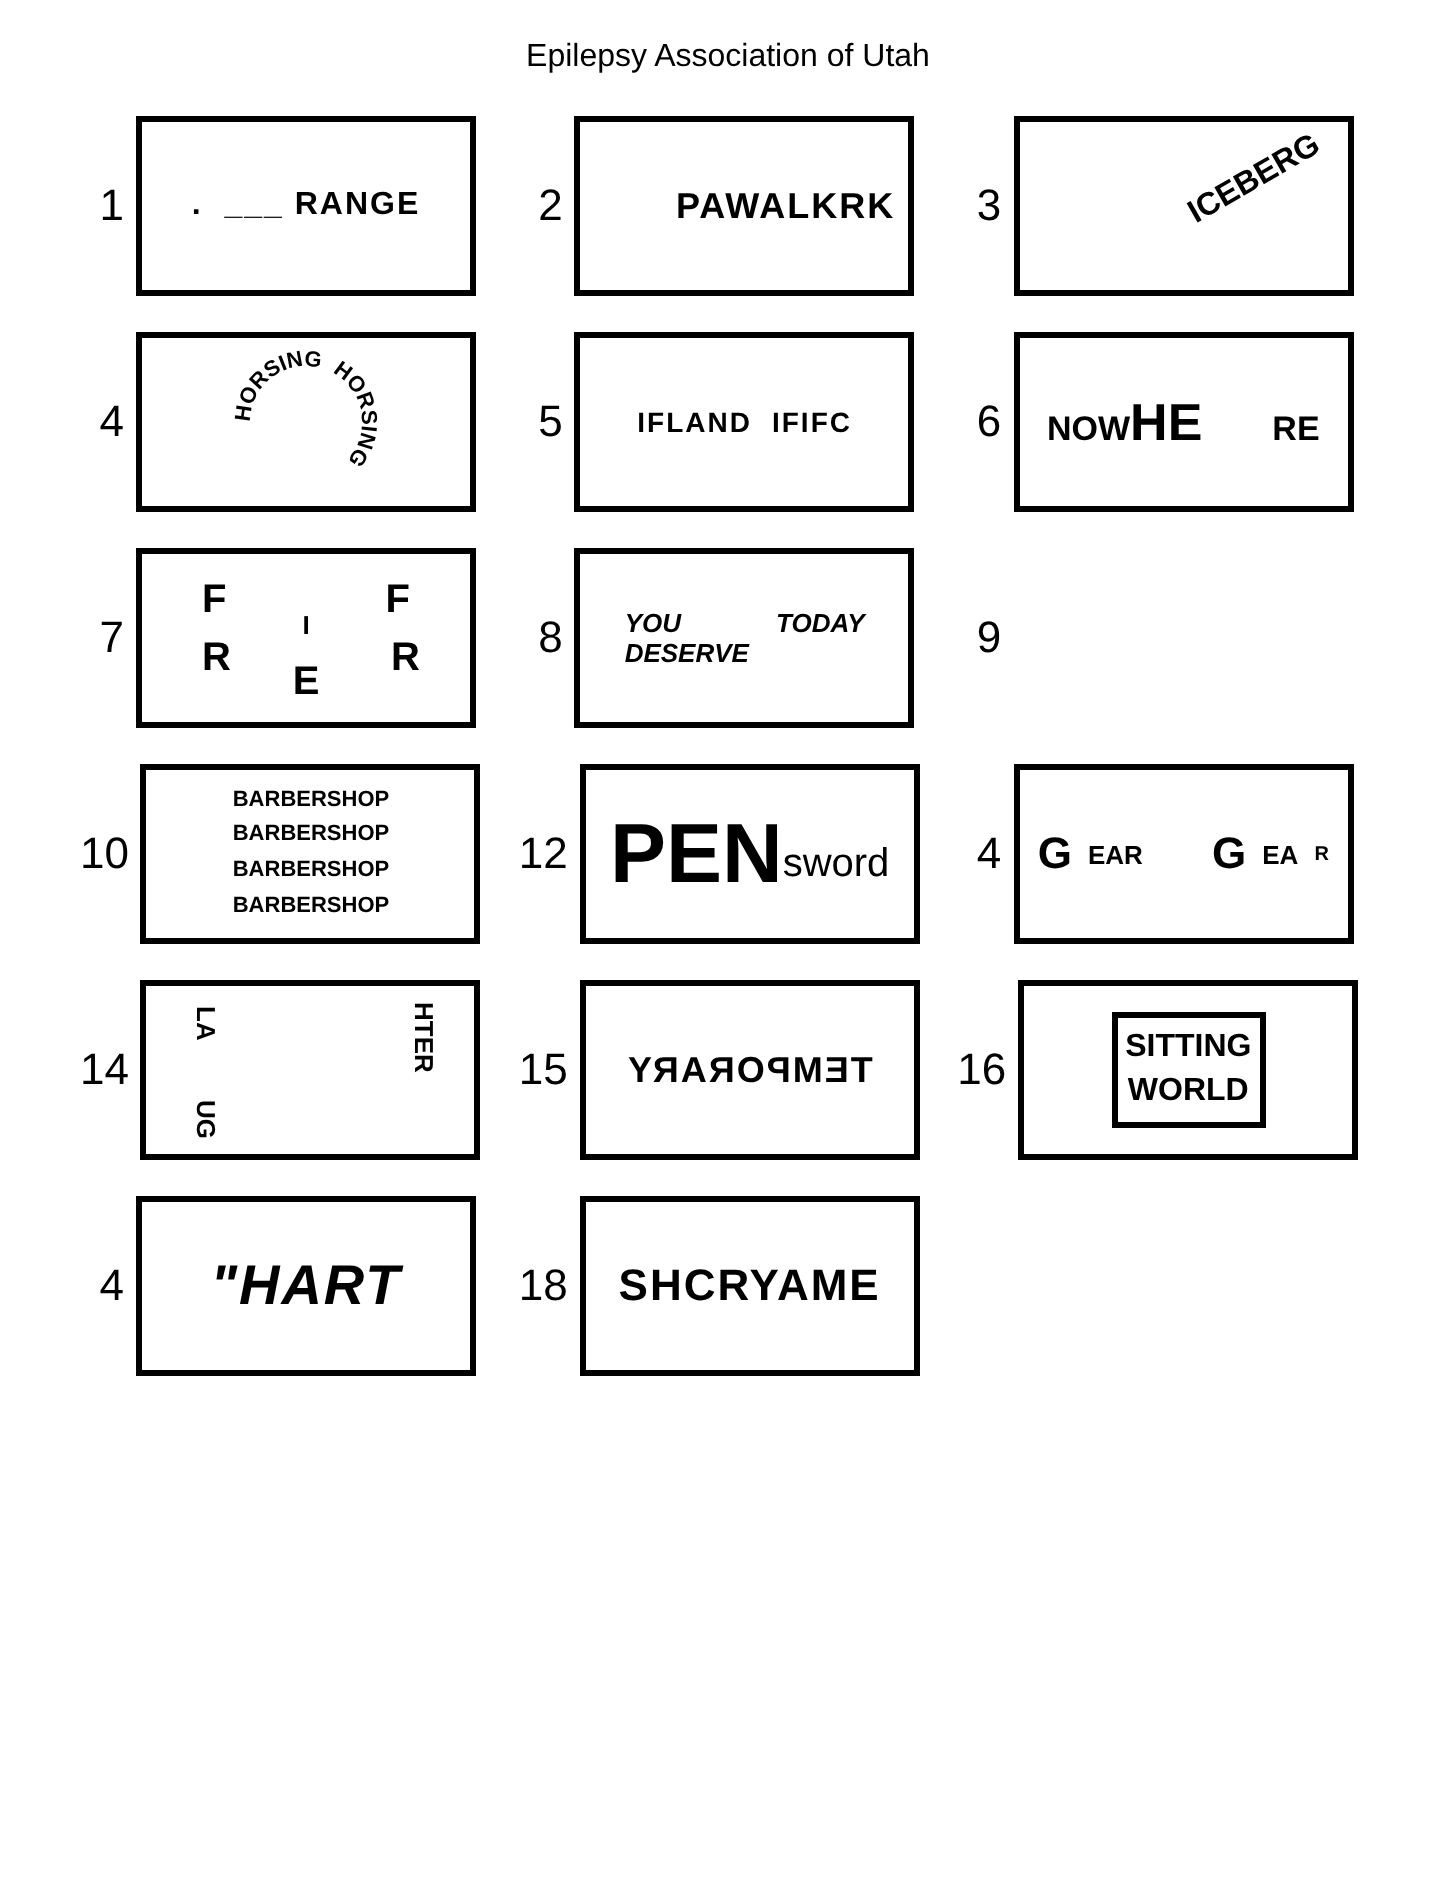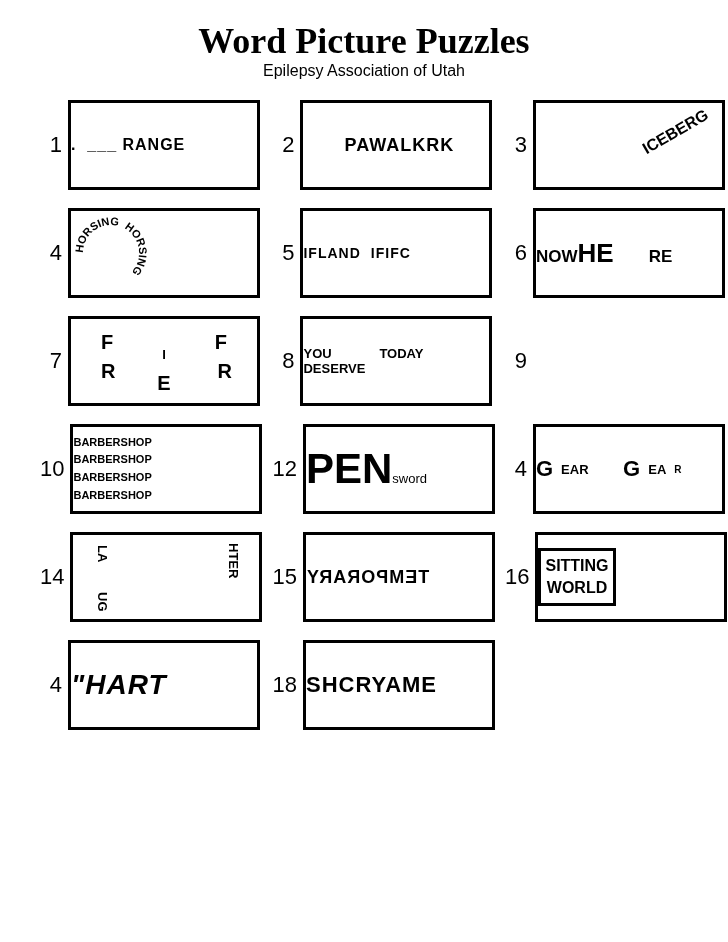--- a/index.html
+++ b/index.html
@@ -40,24 +40,25 @@
     }
     .puzzle-number {
       font-size: 22px;
       font-weight: normal;
       min-width: 22px;
       text-align: right;
       font-family: Arial, sans-serif;
     }
     .puzzle-box {
       border: 3px solid #000;
-      width: 192px;
+      width: 170px;
       height: 90px;
       display: flex;
       align-items: center;
+      justify-content: center;
       overflow: hidden;
       position: relative;
       flex-shrink: 0;
     }
 
     
     .p1-content {
       font-size: 16px;
       font-weight: bold;
       font-family: Arial, sans-serif;
@@ -127,20 +128,21 @@
 
     
     .p8-content {
       font-size: 13px;
       font-weight: bold;
       font-family: Arial, sans-serif;
       display: flex;
       flex-direction: column;
       align-items: center;
       gap: 4px;
+      font-style: italic;
     }
     .p8-row {
       display: flex;
       justify-content: space-between;
       width: 120px;
     }
 
     
     .p9-content {
       font-size: 22px;
@@ -181,21 +183,21 @@
       font-family: Arial, sans-serif;
       font-weight: bold;
       display: flex;
       align-items: flex-end;
     }
     .p12-pen {
       font-size: 42px;
       line-height: 1;
     }
     .p12-sword {
-      font-size: 13px;
+      font-size: 20px;
       font-weight: normal;
       margin-bottom: 4px;
     }
 
     
     .p13-content {
       font-size: 14px;
       font-weight: bold;
       font-family: Arial, sans-serif;
       display: flex;
@@ -279,21 +281,20 @@
     .circular-text {
       width: 80px;
       height: 80px;
     }
   </style>
 </head>
 <body>
 
 <div class="page">
   <div class="title-section">
-    <div class="main-title">Word Picture Puzzles</div>
     <div class="subtitle">Epilepsy Association of Utah</div>
   </div>
 
   <div class="grid">
 
     <div class="puzzle-cell">
       <span class="puzzle-number">1</span>
       <div class="puzzle-box">
         <span class="p1-content">. &nbsp;___ RANGE</span>
       </div>

